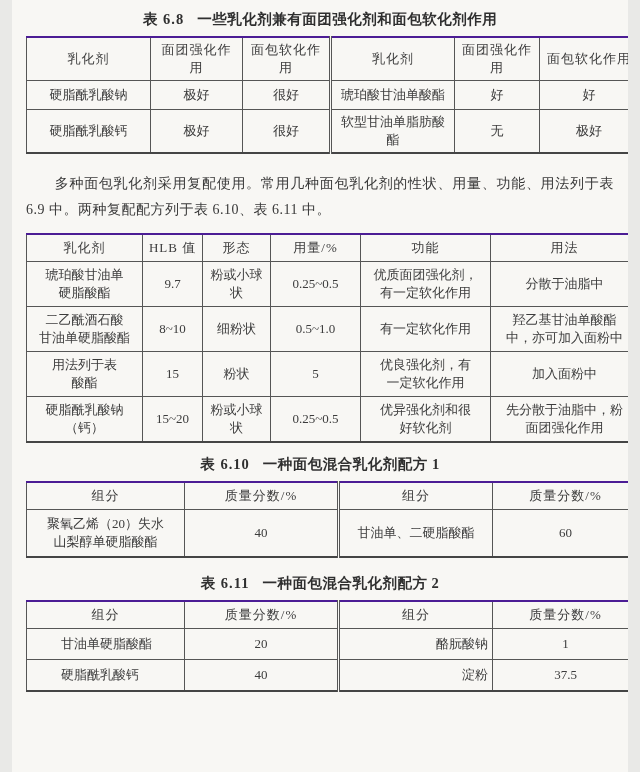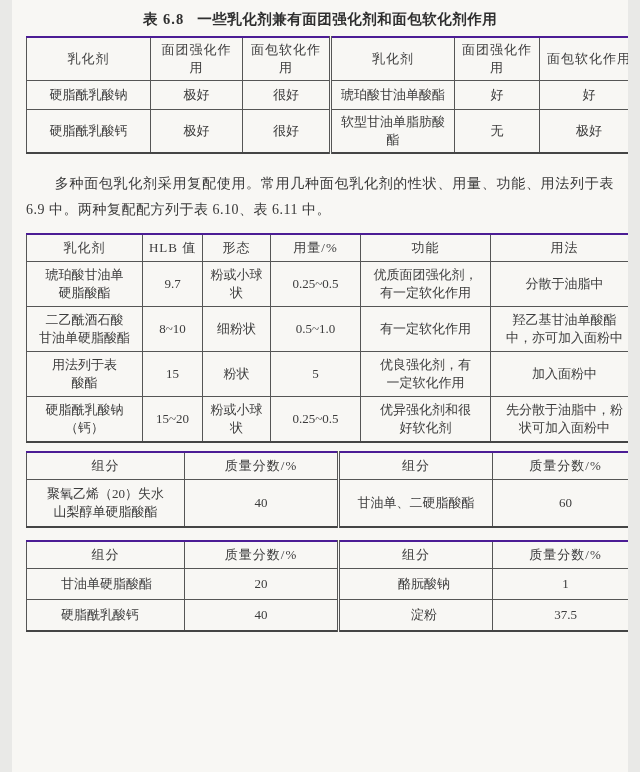--- a/index.html
+++ b/index.html
@@ -21,21 +21,21 @@
     text-align:center; vertical-align:middle; white-space:pre-line;
     padding:3px 4px; line-height:18px; color:#3c3c3c;
     overflow:hidden;
   }
   .tbl th { height:20px; letter-spacing:1px; }
   .t68 td { height:22px; }
   .t69 td { height:38px; }
   .t610 td { height:40px; }
   .t611 td { height:24px; }
   .t611 td.comp-l { text-align:left; padding-left:34px; }
-  .t611 td.comp-r { text-align:center; padding-left:20px; }
+  .t611 td.comp-r { text-align:right; padding-left:20px; }
   
   .dbl { border-left:3px double #565656 !important; }
   .para {
     font-size:14px; line-height:26px; letter-spacing:0.5px;
     text-align:justify; text-indent:2.05em;
     margin:17px 0 10px; color:#383838;
   }
   .gap-s { height:4px; }
   .gap-m { height:8px; }
 </style>
@@ -140,27 +140,30 @@
       </tr>
       <tr>
         <td>硬脂酰乳酸钠
 （钙）</td>
         <td>15~20</td>
         <td>粉或小球状</td>
         <td>0.25~0.5</td>
         <td>优异强化剂和很
 好软化剂</td>
         <td>先分散于油脂中，粉
-状可加入面粉中</td>
+面团强化作用</td>
       </tr>
     </tbody>
   </table>
 
   <div class="gap-m"></div>
 
+  <div class="caption">
+    <span class="cap-label">表 6.10</span><span class="cap-text">一种面包混合乳化剂配方 1</span>
+  </div>
   <table class="tbl t610">
     <colgroup>
       <col style="width:158px">
         <col style="width:154px">
         <col style="width:154px">
         <col style="width:146px">
     </colgroup>
     <thead>
       <tr>
         <th>组分</th>
@@ -176,20 +179,23 @@
         <td>40</td>
         <td class="dbl">甘油单、二硬脂酸酯</td>
         <td>60</td>
       </tr>
     </tbody>
   </table>
 
   <div class="gap-m"></div>
   <div class="gap-s"></div>
 
+  <div class="caption">
+    <span class="cap-label">表 6.11</span><span class="cap-text">一种面包混合乳化剂配方 2</span>
+  </div>
   <table class="tbl t611">
     <colgroup>
       <col style="width:158px">
         <col style="width:154px">
         <col style="width:154px">
         <col style="width:146px">
     </colgroup>
     <thead>
       <tr>
         <th>组分</th>

